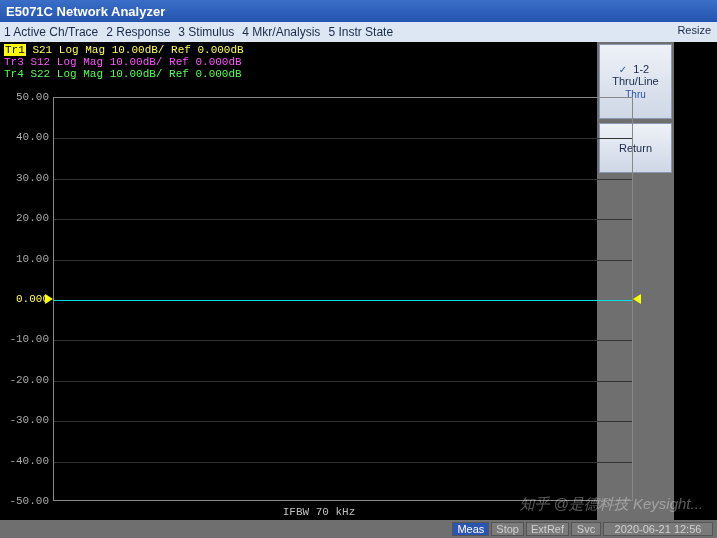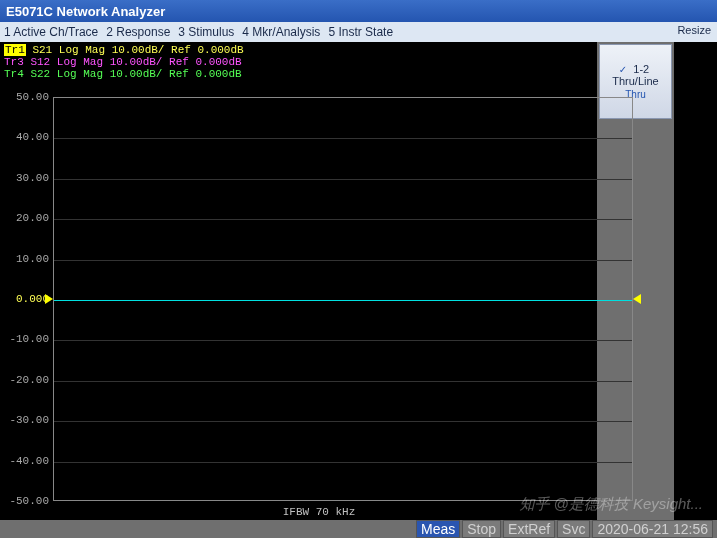--- a/index.html
+++ b/index.html
@@ -134,21 +134,21 @@
   .side .check::before {
     content:"✓"; color:#2455b0; font-size:10px;
     position:relative; left:-3px;
   }
 
   
   .status {
     height:18px;
     background:#6f6f6f;
     display:flex; align-items:center;
-    font-size:14px;
+    font-size:11px;
     color:#d0d0d0;
     padding:0 4px;
   }
   .status .spacer { flex:1; }
   .status .pane {
     border:1px solid #555; background:#7b7b7b;
     padding:0 4px; margin-left:2px; min-width:30px;
     text-align:center;
   }
   .status .pane.active { background:#2a55b0; color:#fff; }
@@ -215,20 +215,23 @@
     <div class="plotfooter">
       <span class="ifbw">IFBW 70 kHz</span>
     </div>
   </div>
 
   <div class="side">
     <div class="btn check">
       <span>1-2 Thru/Line</span>
       <span class="sub">Thru</span>
     </div>
+    <div class="btn">
+      <span>Return</span>
+    </div>
   </div>
 </div>
 
 <div class="status">
   <span class="spacer"></span>
   <span class="pane active">Meas</span>
   <span class="pane">Stop</span>
   <span class="pane">ExtRef</span>
   <span class="pane">Svc</span>
   <span class="pane" style="min-width:110px">2020-06-21 12:56</span>

